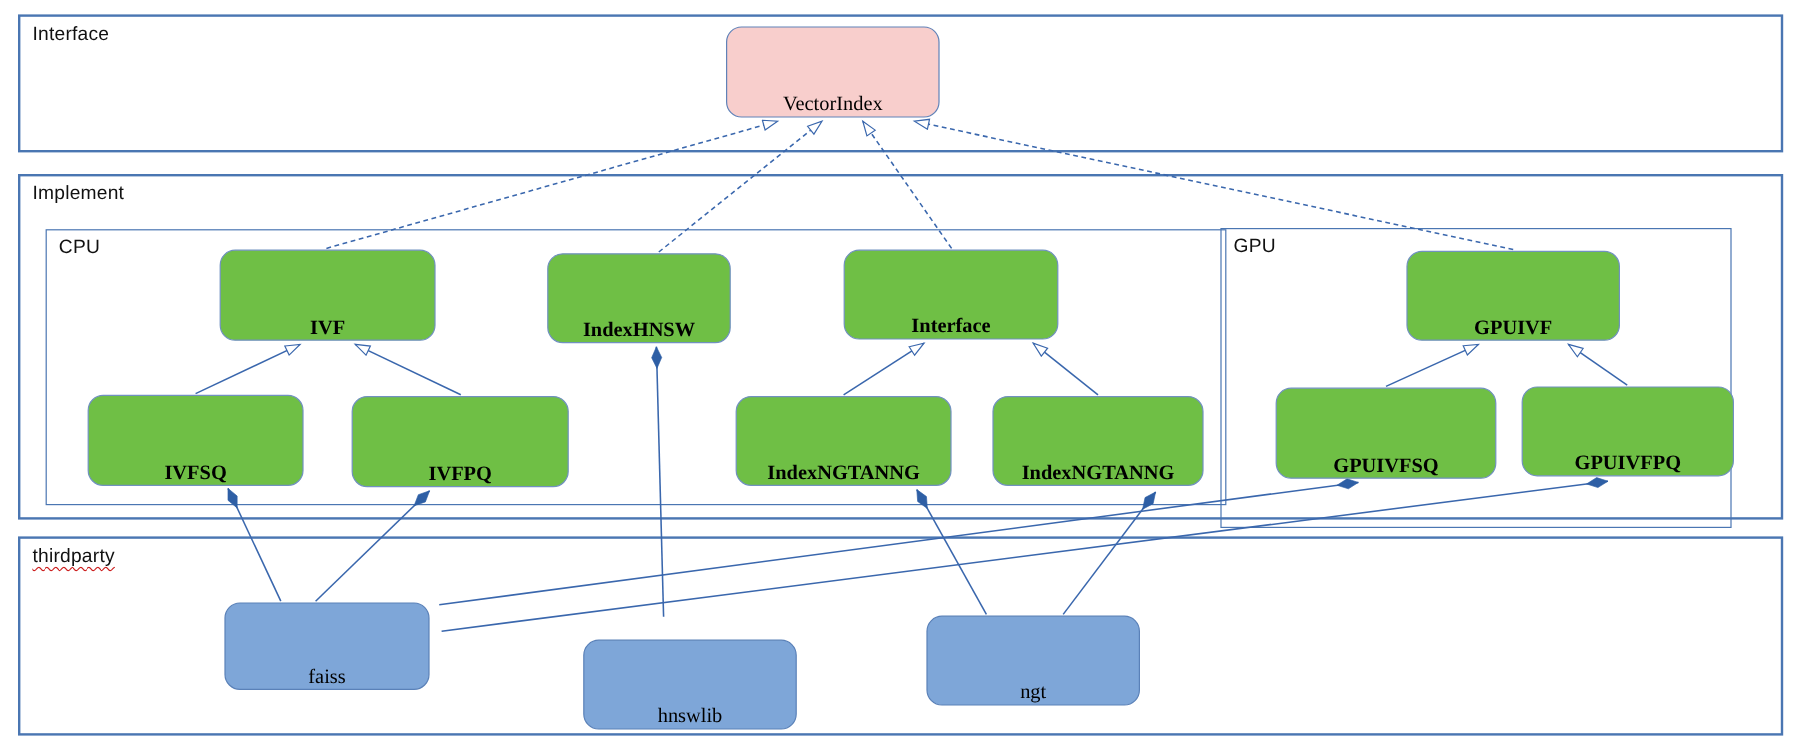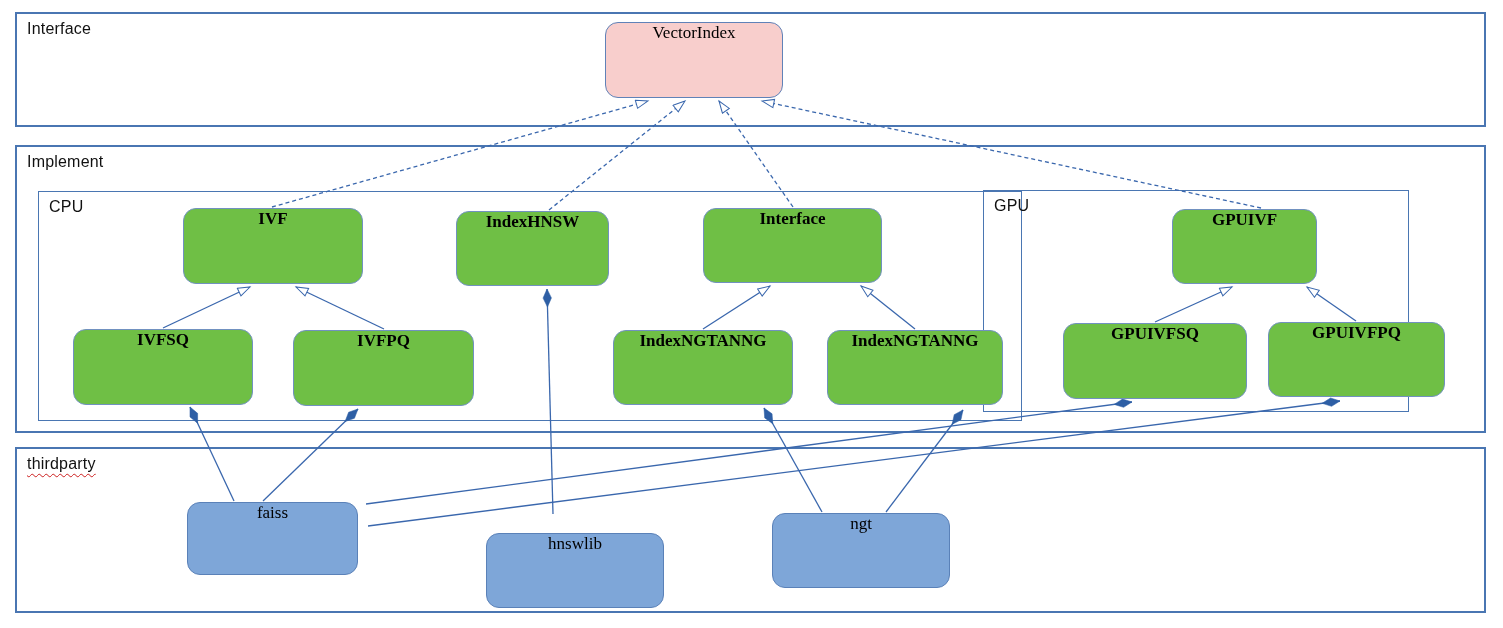--- a/index.html
+++ b/index.html
@@ -18,21 +18,21 @@
   }
   .clabel.misspelled{
     text-decoration:underline;
     text-decoration-style:wavy;
     text-decoration-color:#cc1f1f;
     text-decoration-thickness:1px;
     text-underline-offset:4px;
   }
   .node{
     position:absolute;border-radius:13px;box-sizing:border-box;
-    display:flex;align-items:flex-start;justify-content:center;
+    display:flex;align-items:flex-end;justify-content:center;
     font-family:"Liberation Serif",serif;font-size:17px;color:#000000;
     z-index:3;
   }
   .node.green{background:#6fbf45;border:1.5px solid #7191c0;font-weight:bold;}
   .node.pink {background:#f8cecc;border:1.5px solid #6082b8;}
   .node.blue {background:#7ea6d8;border:1.5px solid #5a81b8;}
   #edges{position:absolute;left:0;top:0;z-index:2;pointer-events:none;}
 </style>
 </head>
 <body>
@@ -44,21 +44,21 @@
   </div>
 
   <div class="container" style="left:15px;top:145px;width:1471px;height:288px">
     <span class="clabel">Implement</span>
   </div>
 
   <div class="container inner" style="left:38px;top:191px;width:984px;height:230px">
     <span class="clabel">CPU</span>
   </div>
 
-  <div class="container inner" style="left:983px;top:190px;width:426px;height:222px">
+  <div class="container inner" style="left:1017px;top:190px;width:426px;height:250px">
     <span class="clabel">GPU</span>
   </div>
 
   <div class="container" style="left:15px;top:447px;width:1471px;height:166px">
     <span class="clabel misspelled">thirdparty</span>
   </div>
 
   <svg id="edges" width="1503" height="628" viewBox="0 0 1503 628">
     <defs>
       <marker id="mTri" markerWidth="15" markerHeight="11" refX="13" refY="5" orient="auto" markerUnits="userSpaceOnUse">
@@ -98,21 +98,21 @@
 
   <div class="node green" style="left:183px;top:208px;width:180px;height:76px">
     <span>IVF</span>
   </div>
   <div class="node green" style="left:456px;top:211px;width:153px;height:75px">
     <span>IndexHNSW</span>
   </div>
   <div class="node green" style="left:703px;top:208px;width:179px;height:75px">
     <span>Interface</span>
   </div>
-  <div class="node green" style="left:1172px;top:209px;width:145px;height:75px">
+  <div class="node green" style="left:1172px;top:209px;width:178px;height:75px">
     <span>GPUIVF</span>
   </div>
 
   <div class="node green" style="left:73px;top:329px;width:180px;height:76px">
     <span>IVFSQ</span>
   </div>
   <div class="node green" style="left:293px;top:330px;width:181px;height:76px">
     <span>IVFPQ</span>
   </div>
   <div class="node green" style="left:613px;top:330px;width:180px;height:75px">

